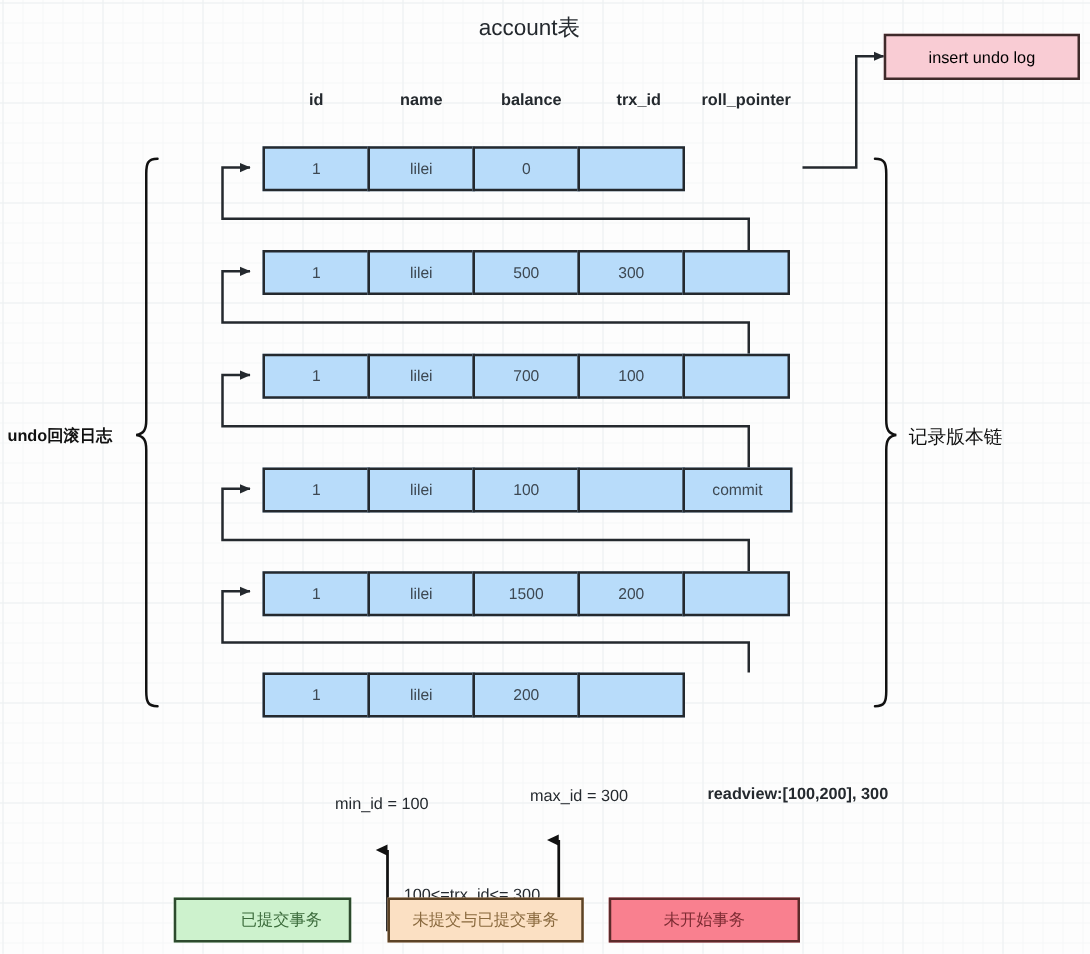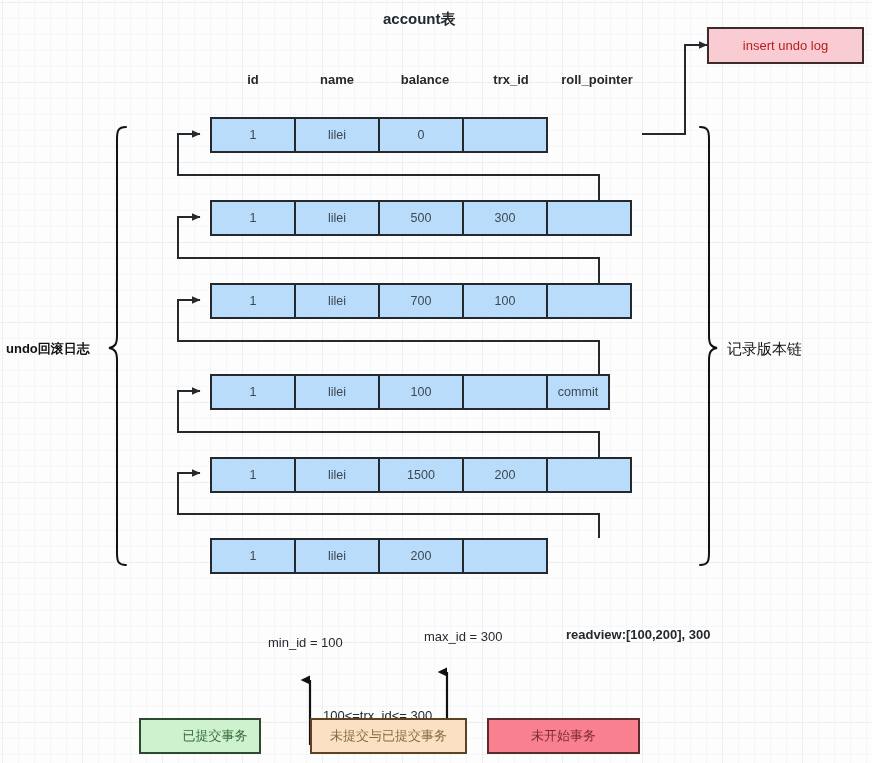--- a/index.html
+++ b/index.html
@@ -24,22 +24,22 @@
       linear-gradient(to right, #f4f6f7 1px, transparent 1px),
       linear-gradient(to bottom, #f4f6f7 1px, transparent 1px);
     background-size: 80px 80px, 80px 80px, 16px 16px, 16px 16px;
     background-position: 2px 2px, 2px 2px, 2px 2px, 2px 2px;
   }
 
   .abs { position: absolute; }
 
   
   .diagram-title {
-    font-size: 15px;
-    font-weight: bold;
+    font-size: 18px;
+    font-weight: normal;
     color: #24292e;
     white-space: nowrap;
   }
 
   
   .col-header {
     font-size: 13px;
     font-weight: bold;
     color: #24292e;
     text-align: center;
@@ -60,28 +60,28 @@
     border: 2px solid #24292e;
     background: #b8dcfa;
     color: #3d4852;
     font-size: 12.5px;
     display: flex;
     align-items: center;
     justify-content: center;
     margin-left: -2px;
   }
   .cell:first-child { margin-left: 0; }
-  .cell.commit-cell { width: 64px; }
+  .cell.commit-cell { width: 88px; }
 
   
   .undo-log-box {
     box-sizing: border-box;
     border: 2px solid #3f2a2a;
     background: #f9ccd4;
-    color: #b91c1c;
+    color: #000000;
     font-size: 13px;
     display: flex;
     align-items: center;
     justify-content: center;
   }
 
   
   .legend-box {
     box-sizing: border-box;
     height: 36px;
@@ -246,17 +246,17 @@
   <div class="abs undo-log-box" style="left:707px; top:27px; width:157px; height:37px;">insert undo log</div>
 
   <div class="abs brace-label" style="left:6px; top:340px;">undo回滚日志</div>
   <div class="abs brace-label-cn" style="left:727px; top:340px;">记录版本链</div>
 
   <div class="abs annot" style="left:268px; top:635px;">min_id = 100</div>
   <div class="abs annot" style="left:424px; top:629px;">max_id = 300</div>
   <div class="abs annot" style="left:323px; top:708px;">100&lt;=trx_id&lt;= 300</div>
   <div class="abs annot-bold" style="left:566px; top:627px;">readview:[100,200], 300</div>
 
-  <div class="abs legend-box legend-committed" style="left:139px; top:718px; width:122px;padding-left:30px;">已提交事务</div>
+  <div class="abs legend-box legend-committed" style="left:139px; top:718px; width:142px;padding-left:30px;">已提交事务</div>
   <div class="abs legend-box legend-mixed" style="left:310px; top:718px; width:157px;">未提交与已提交事务</div>
   <div class="abs legend-box legend-notstarted" style="left:487px; top:718px; width:153px;">未开始事务</div>
 
 </div>
 
 </body></html>

